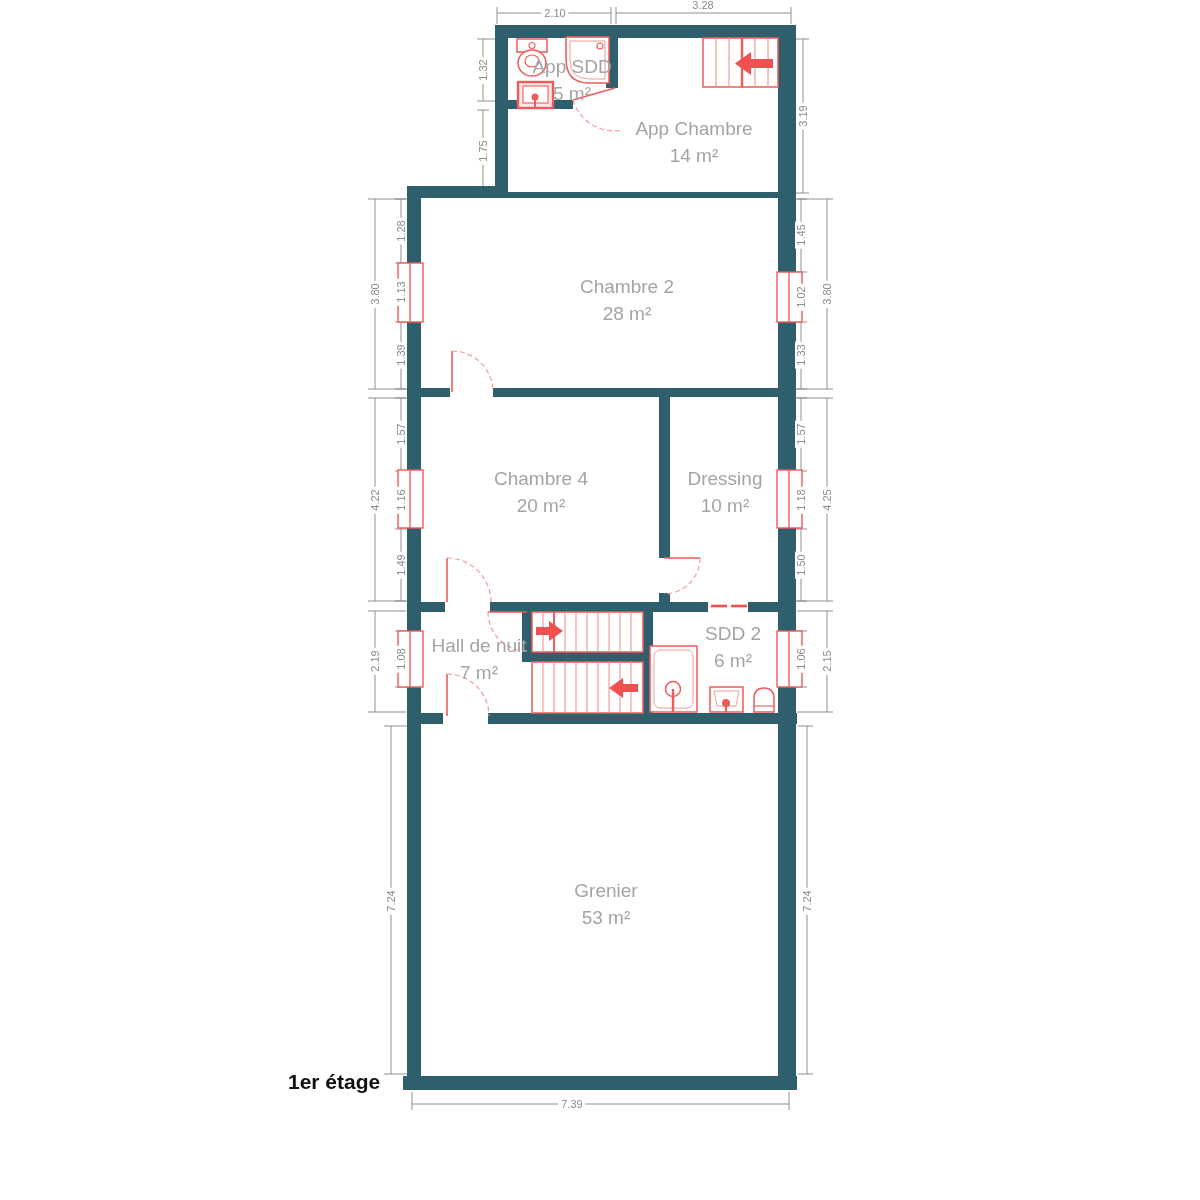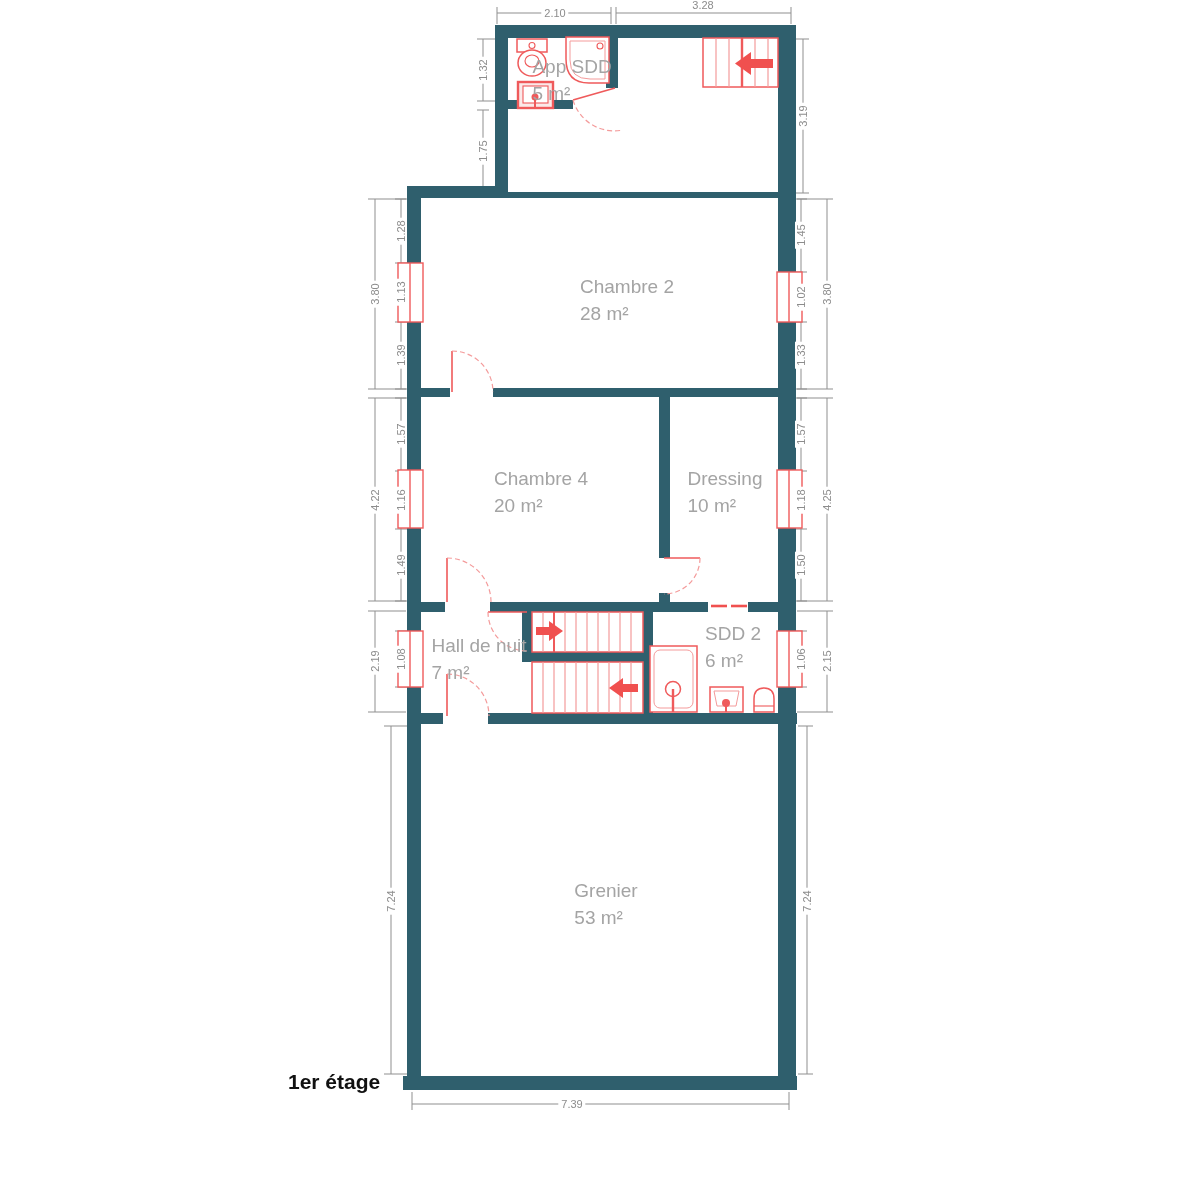--- a/index.html
+++ b/index.html
@@ -1,19 +1,19 @@
 <!DOCTYPE html>
 <html><head>
 <meta charset="utf-8">
 <style>
   html,body{margin:0;padding:0;background:#fff;}
   #canvas{position:relative;width:1200px;height:1200px;background:#ffffff;overflow:hidden;
           font-family:"Liberation Sans", sans-serif;}
   svg{position:absolute;left:0;top:0;}
-  .room{position:absolute;transform:translate(-50%,-50%);text-align:left;
+  .room{position:absolute;transform:translate(-50%,-50%);text-align:center;
         color:#a4a4a4;font-size:19px;line-height:27px;white-space:nowrap;}
   .dim{position:absolute;font-size:11px;color:#8c8c8c;background:#fff;padding:0 3px;
        transform:translate(-50%,-50%);white-space:nowrap;}
   .dim.v{transform:translate(-50%,-50%) rotate(-90deg);}
   #floor-label{position:absolute;left:288px;top:1070px;font-size:21px;font-weight:bold;color:#111;}
   #disclaimer{position:absolute;left:628px;top:1186px;transform:translate(-50%,-50%);
               font-size:17.5px;color:#1c1c1c;white-space:nowrap;}
 </style>
 </head>
 <body>
@@ -265,20 +265,24 @@
   <g fill="#ffffff" stroke="#ef5a5b" stroke-width="1.5">
     <path d="M754 712 L754 699 Q754 688 764 688 Q774 688 774 699 L774 712 Z"></path>
     <line x1="754" y1="706" x2="774" y2="706" stroke-width="1.1"></line>
   </g>
 </svg>
 
   <div class="room" style="left:572px;top:80px;">
       <div>App SDD</div>
       <div>5 m²</div>
     </div>
+  <div class="room" style="left:694px;top:142px;">
+      <div>App Chambre</div>
+      <div>14 m²</div>
+    </div>
   <div class="room" style="left:627px;top:300px;">
       <div>Chambre 2</div>
       <div>28 m²</div>
     </div>
   <div class="room" style="left:541px;top:492px;">
       <div>Chambre 4</div>
       <div>20 m²</div>
     </div>
   <div class="room" style="left:725px;top:492px;">
       <div>Dressing</div>

